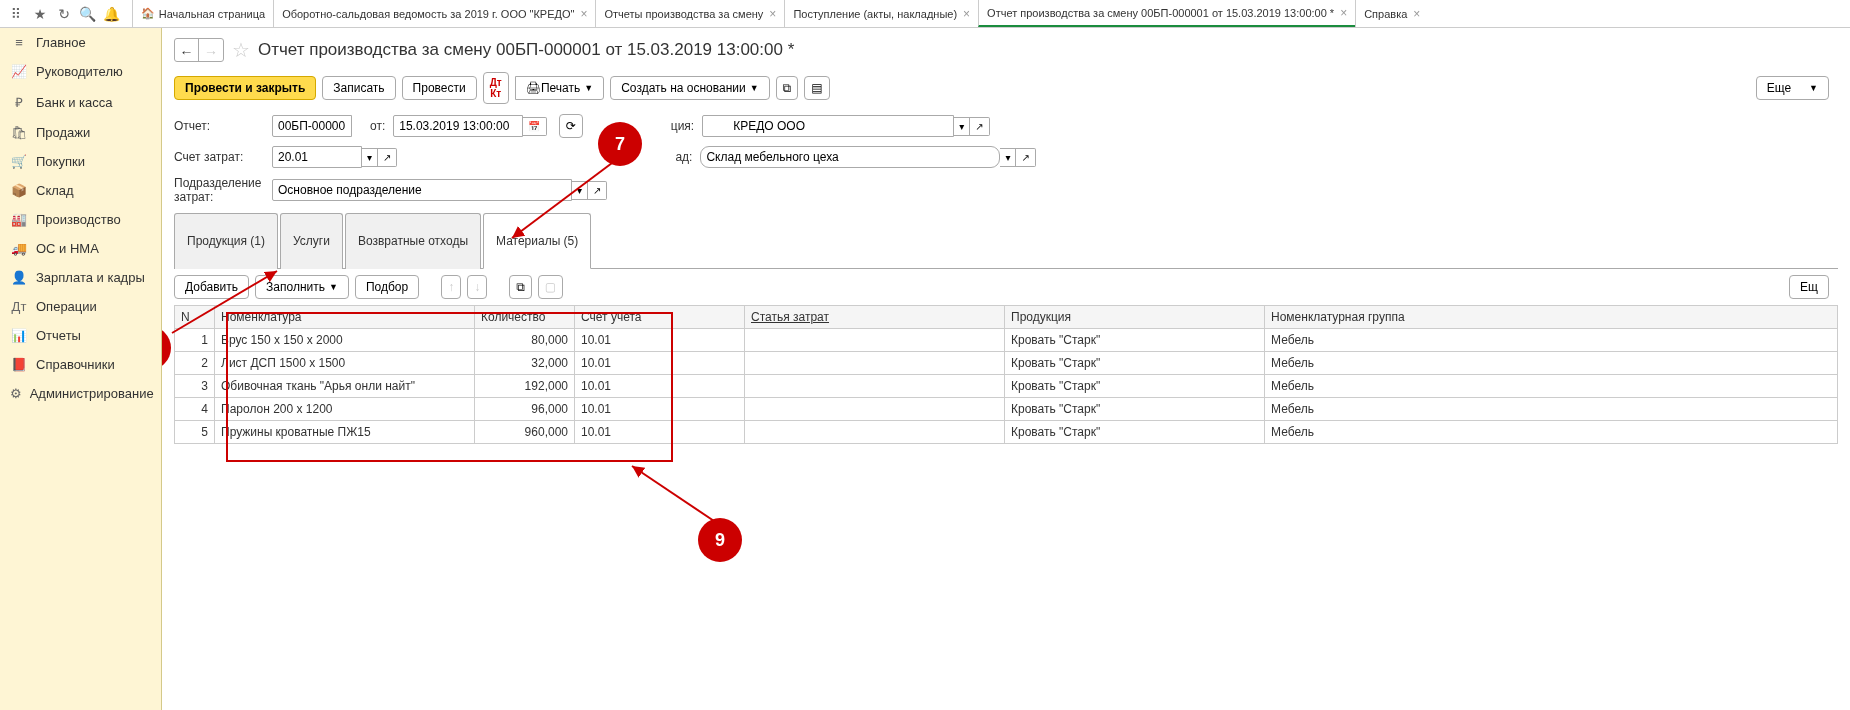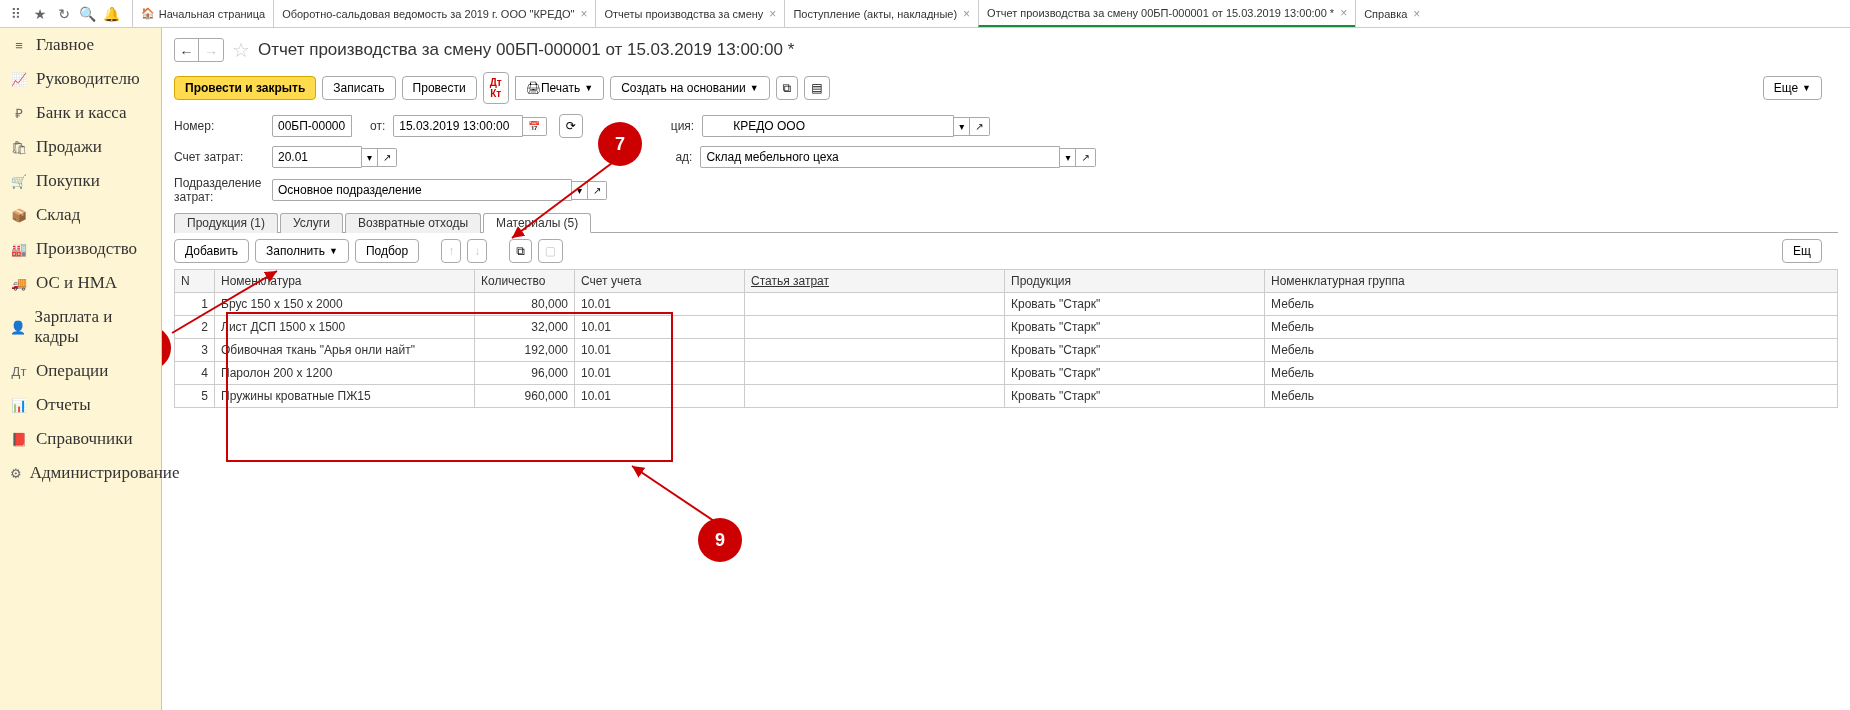--- a/index.html
+++ b/index.html
@@ -13,21 +13,21 @@
 .top-icons .tab.active { border-bottom: 2px solid #1a8c3e; }
 .top-icons .tab .close { margin-left: 6px; color: #999; font-size: 12px; }
 .top-icons .tab .home { margin-right: 4px; }
 
 .main-layout { display: flex; height: calc(100vh - 28px); }
 
 
 .sidebar { width: 162px; background: #fef5d4; border-right: 1px solid #d4c989; flex-shrink: 0; }
 .sidebar .srow { display: flex; align-items: center; padding: 7px 10px; cursor: pointer; }
 .sidebar .srow .sicon { width: 18px; margin-right: 8px; color: #666; font-size: 13px; text-align: center; }
-.sidebar .srow .stext { font-size: 17px; font-family: Liberation Serif, serif; }
+.sidebar .srow .stext { font-size: 13px; }
 
 
 .content { flex: 1; padding: 10px 12px; position: relative; overflow: hidden; }
 
 
 .title-row { display: flex; align-items: center; margin-bottom: 10px; }
 .nav-btns { display: flex; border: 1px solid #aaa; border-radius: 3px; margin-right: 8px; }
 .nav-btn { width: 24px; height: 22px; display: flex; align-items: center; justify-content: center; cursor: pointer; font-size: 14px; }
 .nav-btn:first-child { border-right: 1px solid #aaa; }
 .star { font-size: 20px; color: #ccc; margin-right: 8px; cursor: pointer; }
@@ -35,33 +35,33 @@
 
 
 .toolbar { display: flex; align-items: center; gap: 6px; margin-bottom: 10px; position: relative; }
 .btn { border: 1px solid #aaa; background: #fff; padding: 4px 10px; border-radius: 4px; cursor: pointer; font-size: 12px; display: inline-flex; align-items: center; }
 .btn-primary { background: #ffdb4d; border-color: #d4a800; font-weight: bold; }
 .btn-icon { padding: 4px 6px; }
 .btn .dropdown-arr { margin-left: 4px; font-size: 9px; }
 .btn-group { display: flex; }
 .btn-group .btn:not(:last-child) { border-radius: 3px 0 0 3px; border-right: none; }
 .btn-group .btn:last-child { border-radius: 0 3px 3px 0; }
-.more-btn { position: absolute; right: 16px; }
+.more-btn { position: absolute; right: 9px; gap: 14px; }
 
 
 .form-row { display: flex; align-items: center; margin-bottom: 8px; gap: 8px; }
 .form-label { width: 90px; color: #333; font-size: 12px; }
 .form-field { display: flex; align-items: center; }
 .input { border: 1px solid #aaa; padding: 3px 5px; font-size: 12px; border-radius: 2px 0 0 2px; }
 .input-btn { border: 1px solid #aaa; border-left: none; background: #fff; padding: 3px 5px; cursor: pointer; font-size: 10px; }
 .input-btn:last-child { border-radius: 0 2px 2px 0; }
 
 
 .doc-tabs { display: flex; border-bottom: 1px solid #aaa; margin-bottom: 6px; }
-.doc-tab { padding: 2px 12px; border: 1px solid #aaa; border-bottom: none; margin-right: 2px; margin-bottom: -1px; background: #f0f0f0; cursor: pointer; font-size: 12px; border-radius: 3px 3px 0 0; }
+.doc-tab { padding: 20px 12px; border: 1px solid #aaa; border-bottom: none; margin-right: 2px; margin-bottom: -1px; background: #f0f0f0; cursor: pointer; font-size: 12px; border-radius: 3px 3px 0 0; }
 .doc-tab.active { background: #fff; border-bottom: 1px solid #fff; }
 
 
 .sub-toolbar { display: flex; align-items: flex-end; gap: 6px; margin-bottom: 6px; position: relative; }
 
 
 .data-table { width: 100%; border-collapse: collapse; }
 .data-table th, .data-table td { border: 1px solid #ccc; padding: 4px 6px; font-size: 12px; text-align: left; }
 .data-table th { background: #f5f5f5; font-weight: normal; }
 .data-table td.num { text-align: right; }
@@ -190,21 +190,21 @@
         </button>
       <button class="btn btn-icon">⧉</button>
       <button class="btn btn-icon">▤</button>
       <button class="btn more-btn">
           <span>Еще</span>
           <span class="dropdown-arr">▼</span>
         </button>
     </div>
 
     <div class="form-row">
-      <div class="form-label">Номер:</div>
+      <div class="form-label">Отчет:</div>
       <div class="form-field">
         <input class="input" style="width: 80px;" value="00БП-000001">
       </div>
       <div style="margin-left:10px">от:</div>
       <div class="form-field">
         <input class="input" style="width: 130px;" value="15.03.2019 13:00:00">
         <button class="input-btn">📅</button>
       </div>
       <button class="btn btn-icon" style="margin-left:4px">⟳</button>
       <div style="margin-left:80px">ция:</div>
@@ -217,21 +217,21 @@
 
     <div class="form-row">
       <div class="form-label">Счет затрат:</div>
       <div class="form-field">
         <input class="input" style="width: 90px;" value="20.01">
         <button class="input-btn">▾</button>
         <button class="input-btn">↗</button>
       </div>
       <div style="margin-left:270px">ад:</div>
       <div class="form-field">
-        <input class="input" style="width: 360px;" value="Склад мебельного цеха">
+        <input class="input" style="width: 300px; border-radius: 9px;" value="Склад мебельного цеха">
         <button class="input-btn">▾</button>
         <button class="input-btn">↗</button>
       </div>
     </div>
 
     <div class="form-row">
       <div class="form-label" style="width:90px;line-height:1.2">Подразделение затрат:</div>
       <div class="form-field">
         <input class="input" style="width: 300px;" value="Основное подразделение">
         <button class="input-btn">▾</button>

